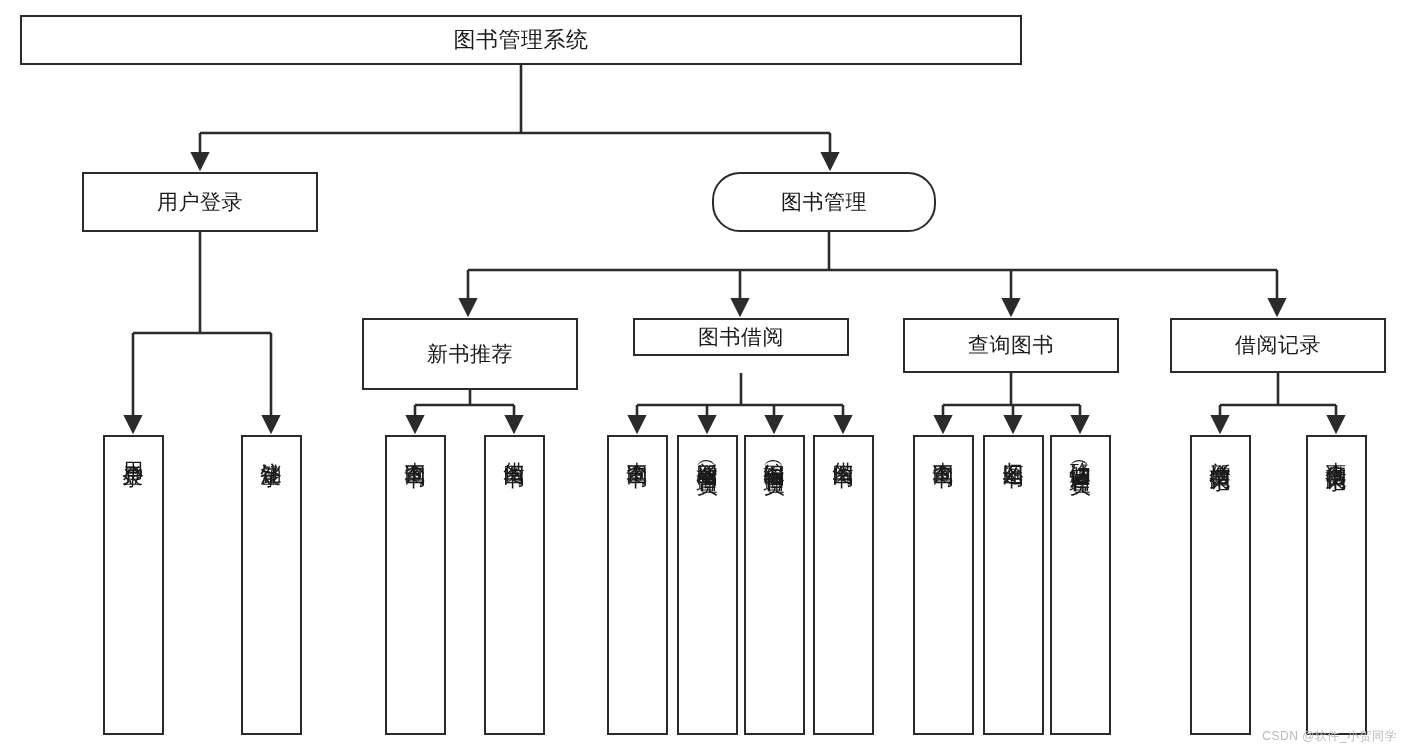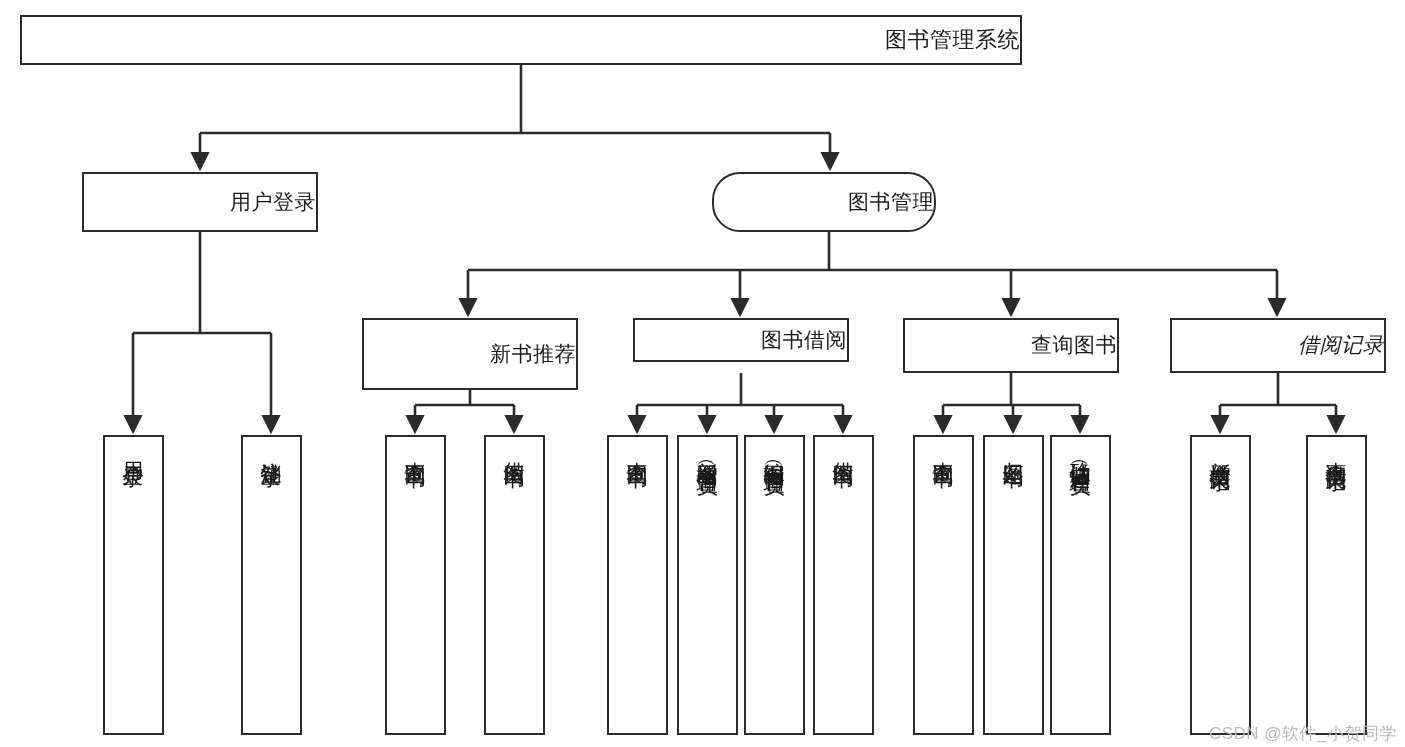--- a/index.html
+++ b/index.html
@@ -26,21 +26,21 @@
     height: 747px;
     pointer-events: none;
   }
   .node {
     position: absolute;
     box-sizing: border-box;
     border: 2.5px solid #2b2b2b;
     background: #ffffff;
     display: flex;
     align-items: center;
-    justify-content: flex-end;
+    justify-content: center;
     color: #1a1a1a;
     z-index: 2;
   }
   .node-label {
     display: block;
     text-align: center;
     line-height: 1.18;
     letter-spacing: 0.5px;
     white-space: nowrap;
   }
@@ -62,21 +62,21 @@
     text-orientation: upright;
     font-size: 21px;
     line-height: 1.0;
     letter-spacing: 2px;
     white-space: normal;
   }
   .watermark {
     position: absolute;
     right: 8px;
     bottom: 2px;
-    font-size: 17px;
+    font-size: 12px;
     color: #b9b9b9;
     white-space: nowrap;
     z-index: 3;
     letter-spacing: 0.5px;
   }
 </style>
 </head>
 <body>
 
 <div id="canvas">
@@ -141,29 +141,29 @@
   </div>
 
   <div class="node h" style="left:712px; top:172px; width:224px; height:60px;border-radius:28px;">
     <span class="node-label">图书管理</span>
   </div>
 
   <div class="node h" style="left:362px; top:318px; width:216px; height:72px;">
     <span class="node-label">新书推荐</span>
   </div>
 
-  <div class="node h" style="left:633px; top:318px; width:216px; height:44px;">
+  <div class="node h" style="left:633px; top:318px; width:216px; height:38px;">
     <span class="node-label">图书借阅</span>
   </div>
 
   <div class="node h" style="left:903px; top:318px; width:216px; height:55px;">
     <span class="node-label">查询图书</span>
   </div>
 
-  <div class="node h" style="left:1170px; top:318px; width:216px; height:55px;font-style:italic;">
+  <div class="node h" style="left:1170px; top:318px; width:216px; height:55px;">
     <span class="node-label">借阅记录</span>
   </div>
 
   <div class="node v" style="left:103px; top:435px; width:61px; height:300px;">
     <span class="node-label">用户登录</span>
   </div>
 
   <div class="node v" style="left:241px; top:435px; width:61px; height:300px;">
     <span class="node-label">注销登录</span>
   </div>

